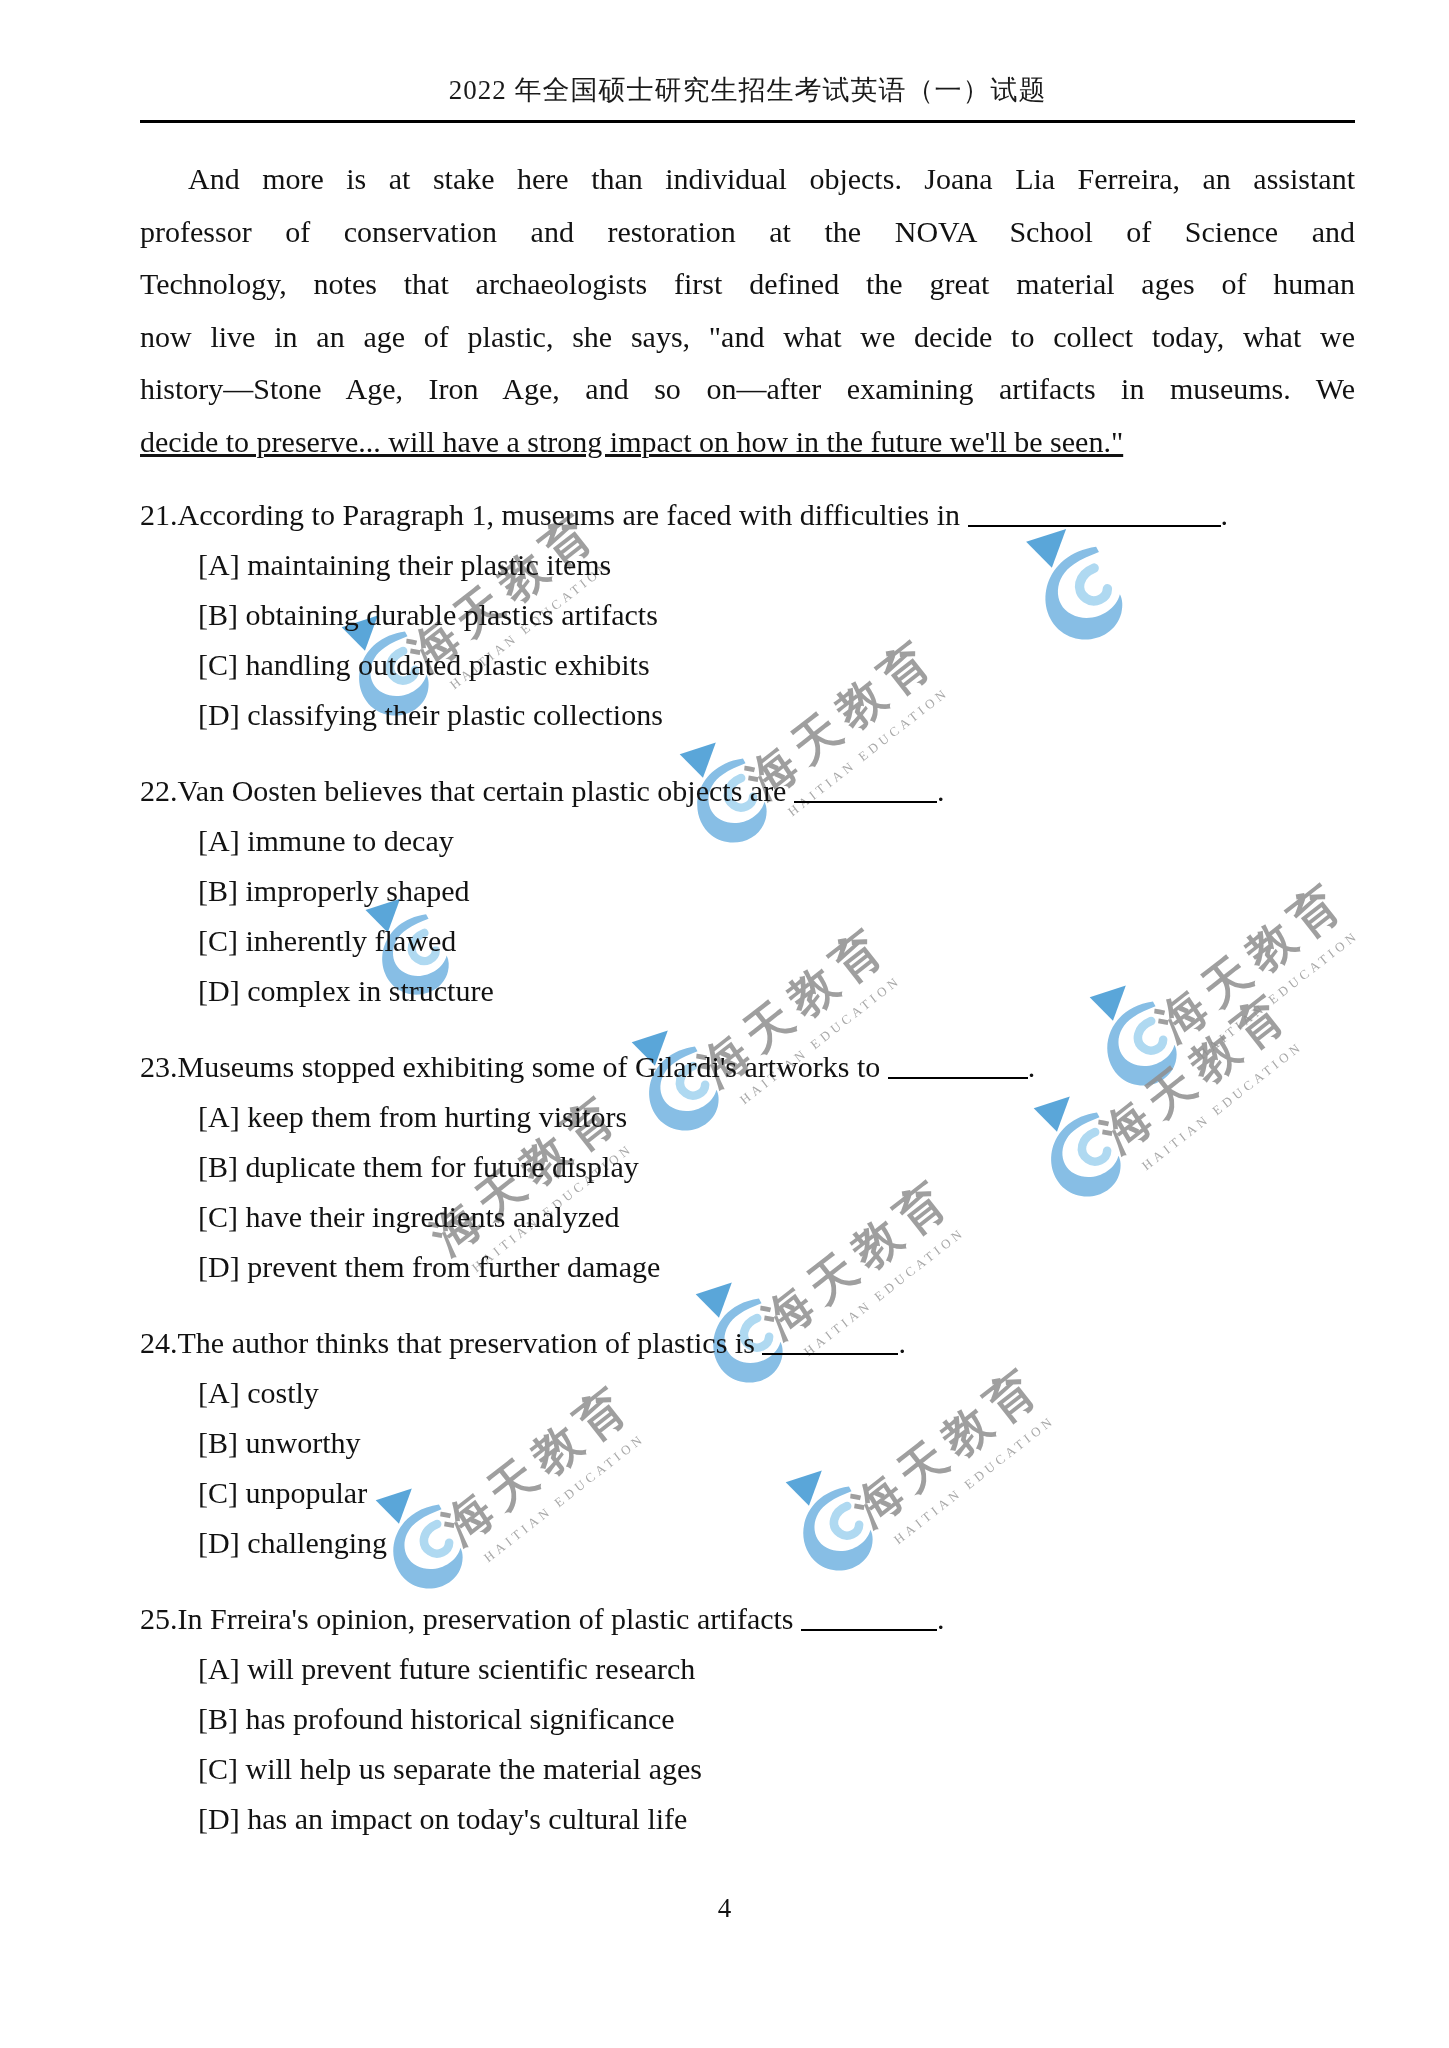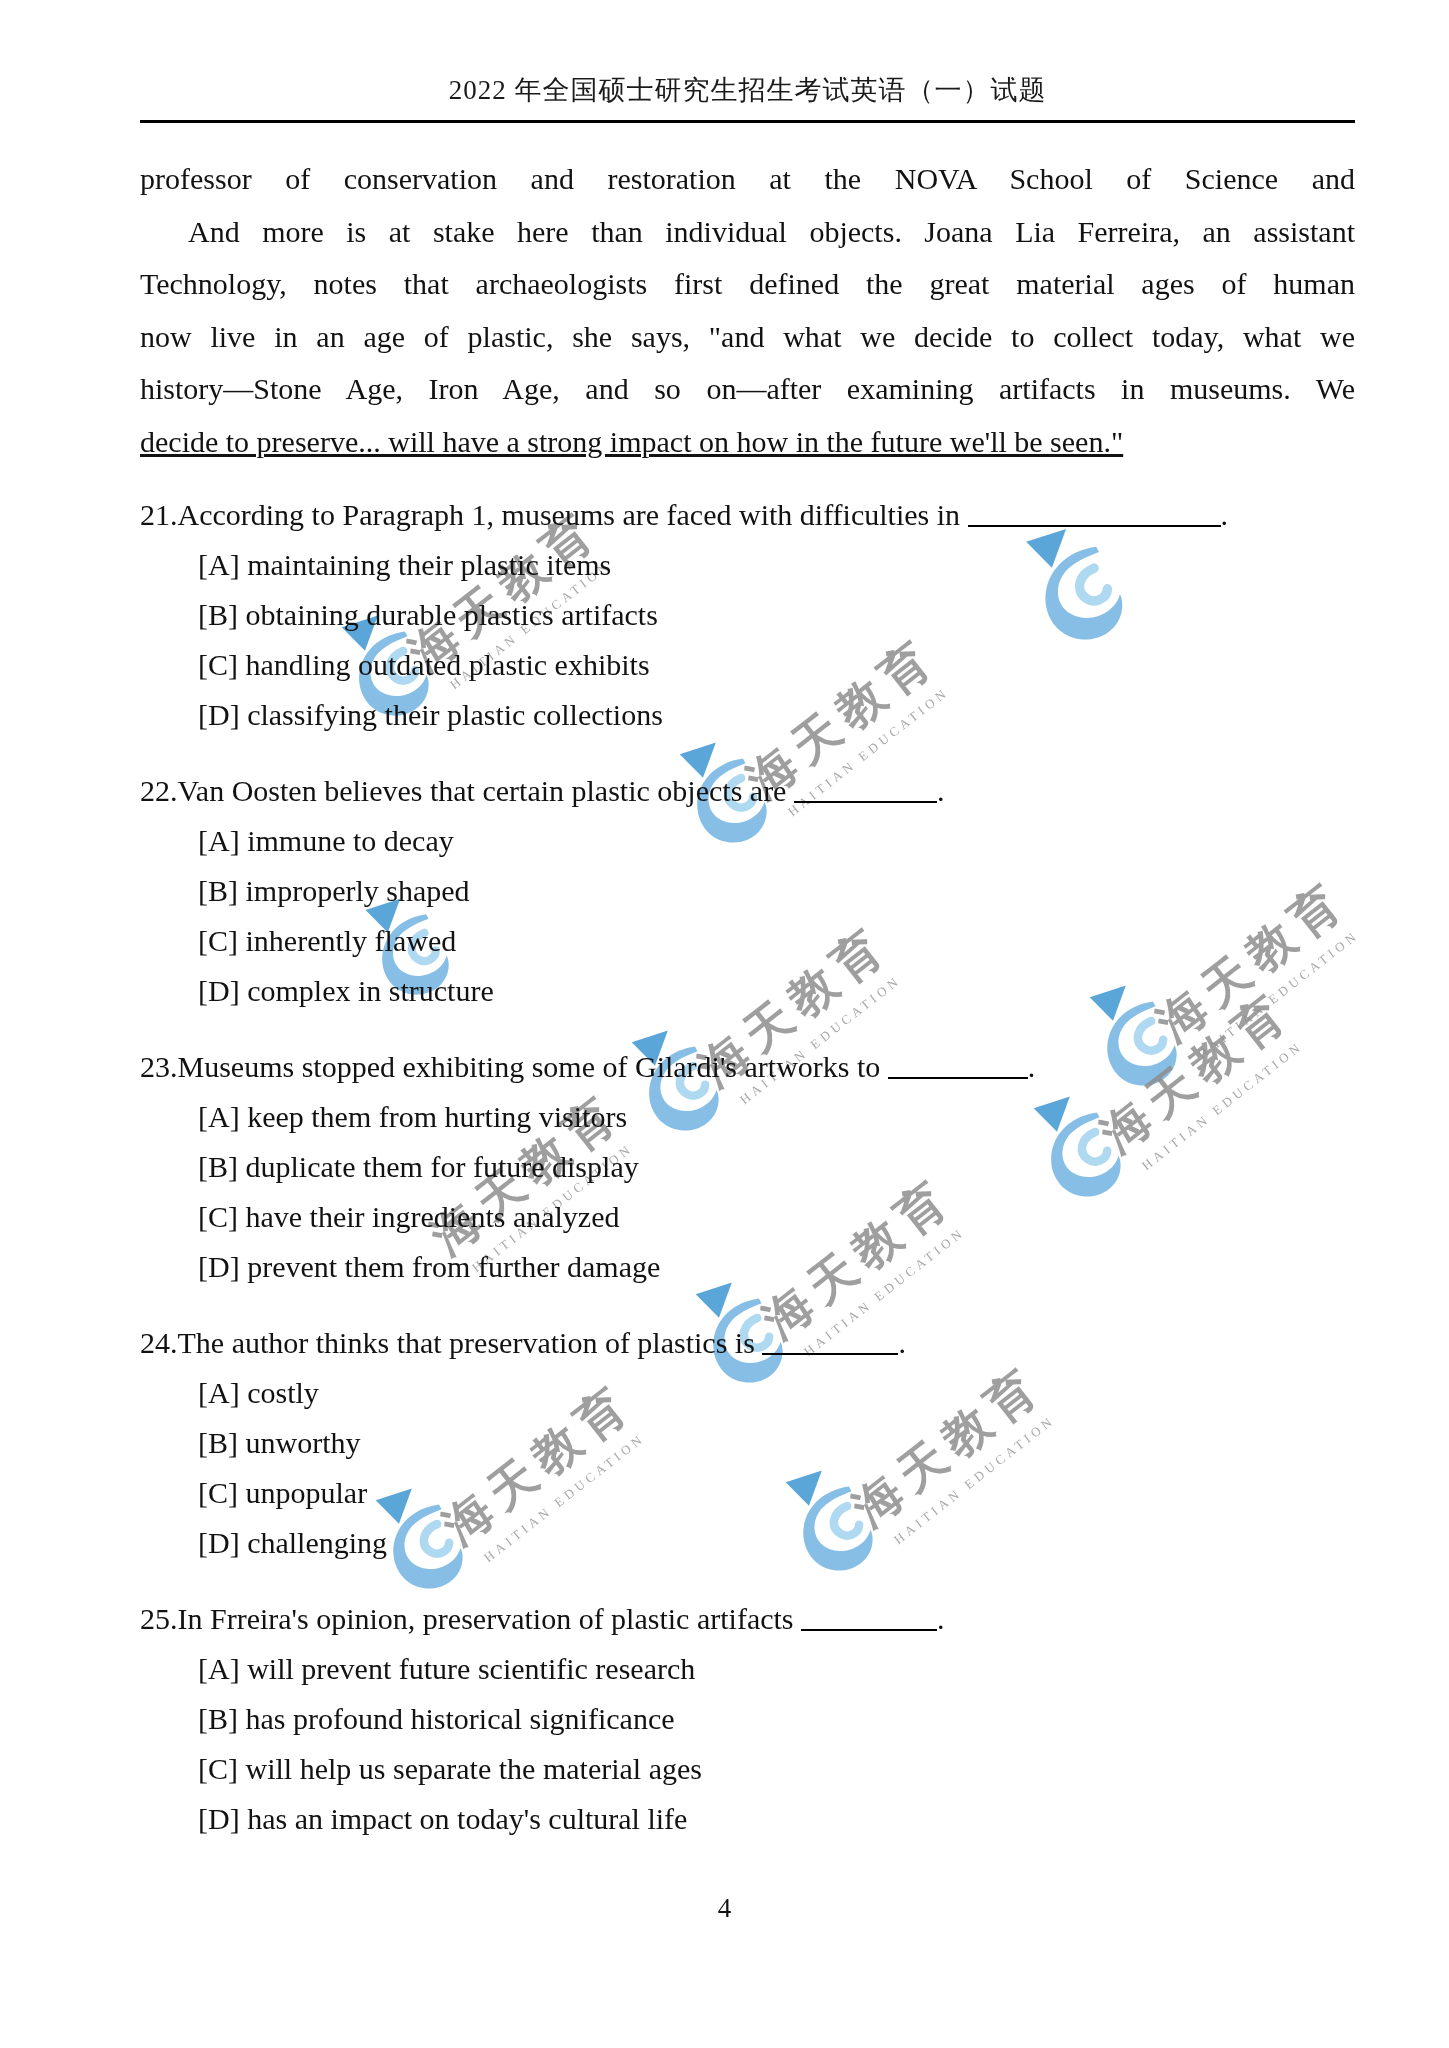--- a/index.html
+++ b/index.html
@@ -189,22 +189,22 @@
   </div>
 
   <div class="content">
 
     <div class="header">
       <div class="header-title">2022 年全国硕士研究生招生考试英语（一）试题</div>
       <div class="header-rule"></div>
     </div>
 
     <div class="passage">
+      <div class="p-line first">And more is at stake here than individual objects. Joana Lia Ferreira, an assistant</div>
       <div class="p-line">professor of conservation and restoration at the NOVA School of Science and</div>
-      <div class="p-line first">And more is at stake here than individual objects. Joana Lia Ferreira, an assistant</div>
       <div class="p-line">Technology, notes that archaeologists first defined the great material ages of human</div>
       <div class="p-line">now live in an age of plastic, she says, "and what we decide to collect today, what we</div>
       <div class="p-line">history—Stone Age, Iron Age, and so on—after examining artifacts in museums. We</div>
       <div class="p-line last">decide to preserve... will have a strong impact on how in the future we'll be seen."</div>
     </div>
 
     <div class="question firstq">
       <div class="q-stem">
         <span class="q-num">21.</span><span>According to Paragraph 1, museums are faced with difficulties in </span><span class="q-blank" style="width:253px;"></span><span>.</span>
       </div>

